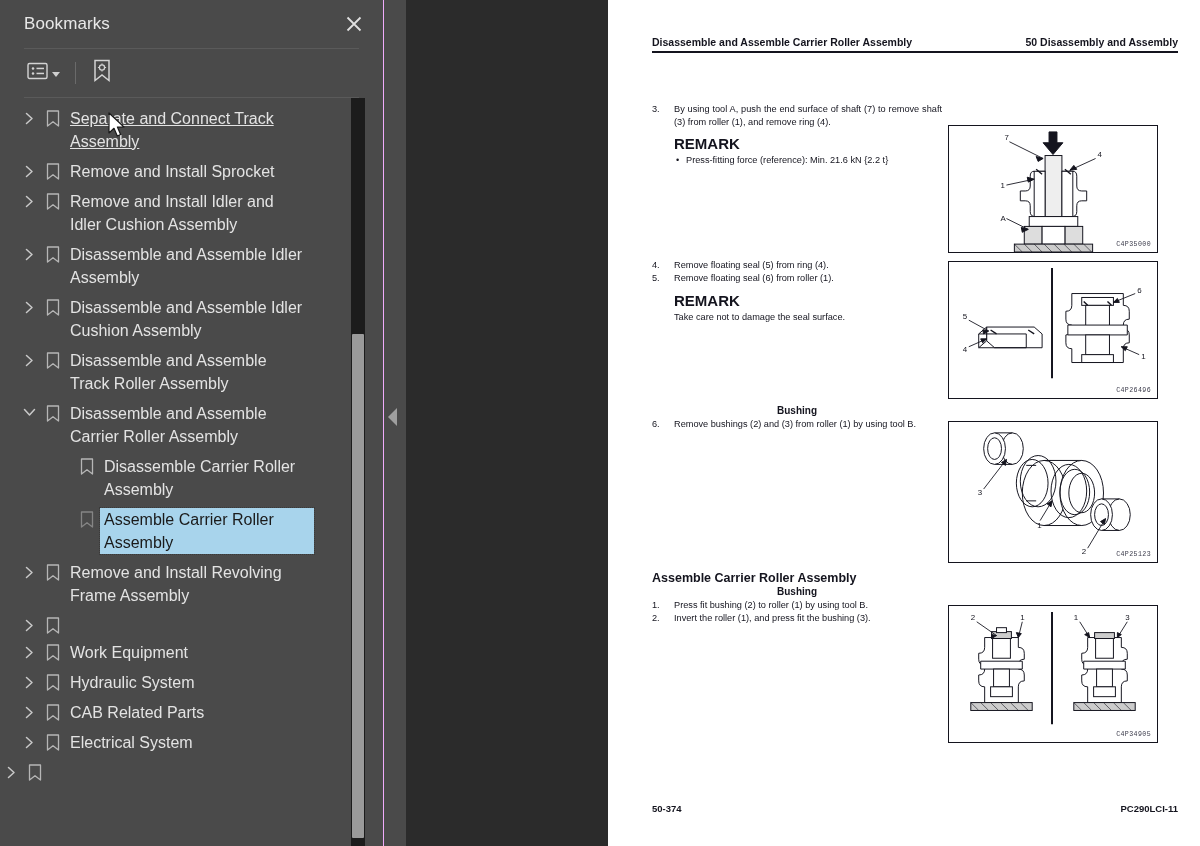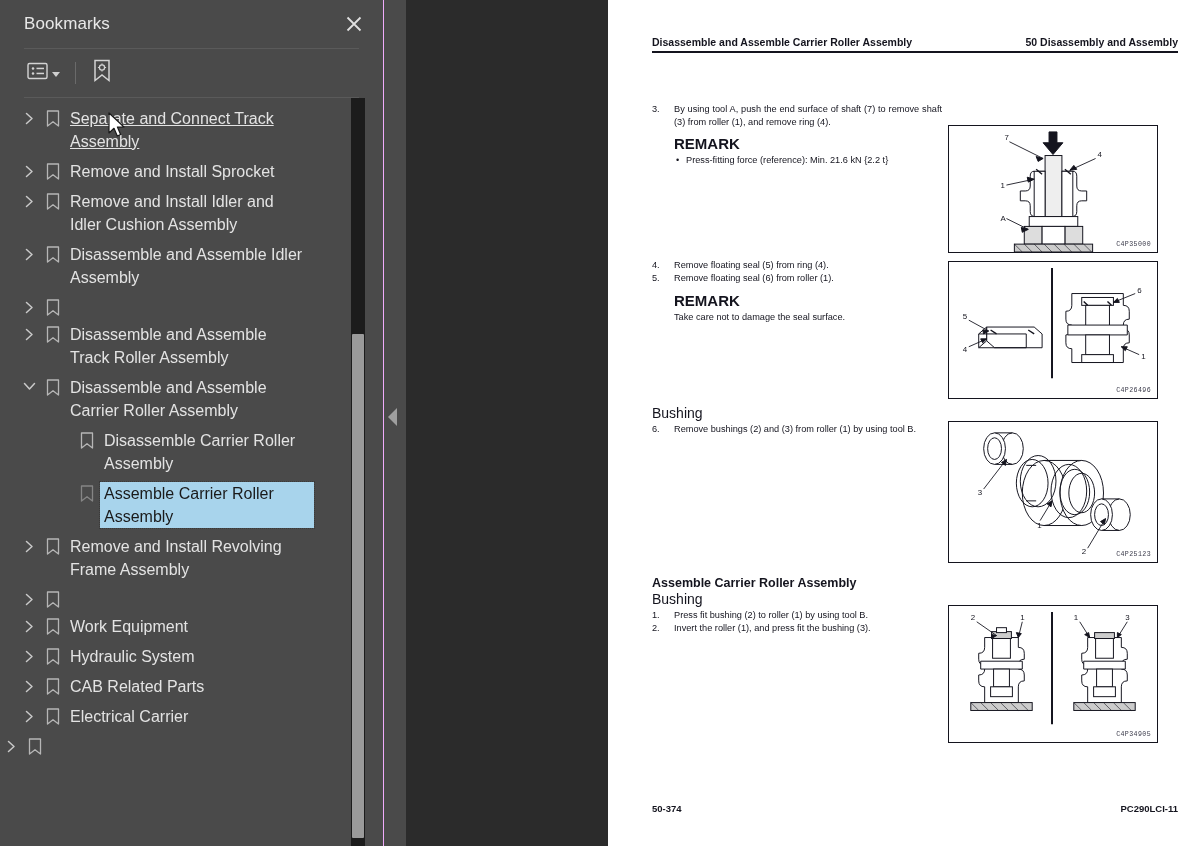--- a/index.html
+++ b/index.html
@@ -150,21 +150,21 @@
   }
   .step-num { width: 22px; flex: none; }
   .step-txt { flex: 1; text-align: justify; }
   .remark-h { font-size: 15px; font-weight: bold; color: #14141e; margin: 7px 0 2px 22px; }
   .remark-t { font-size: 9.2px; color: #14141e; margin-left: 22px; line-height: 12.5px; }
   .remark-b { font-size: 9.2px; color: #14141e; margin-left: 34px; line-height: 12.5px;
               position: relative; }
   .remark-b::before { content: "\2022"; position: absolute; left: -10px; }
 
   .sec-h1 { font-size: 12.5px; font-weight: bold; color: #14141e; margin-bottom: 1px; }
-  .sec-h2 { font-size: 14px; font-weight: normal; color: #14141e; margin-bottom: 2px; }
+  .sec-h2 { font-size: 10px; font-weight: bold; color: #14141e; margin-bottom: 2px; text-align: center; }
 
   .fig {
     position: absolute;
     border: 1.2px solid #14141e;
     background: #fff;
   }
   .fig-code {
     position: absolute; right: 6px; bottom: 4px;
     font-size: 6.6px; font-family: "Liberation Mono", monospace;
     color: #3a3a4a; letter-spacing: .4px;
@@ -288,20 +288,21 @@
             <span class="tw">
               <svg width="11" height="13" viewBox="0 0 11 13">
                 <path d="M2.5 1.5 L8 6.5 L2.5 11.5" stroke="#c9c9c9" stroke-width="1.5" fill="none" stroke-linecap="round" stroke-linejoin="round"></path>
               </svg>
             </span>
             <span class="bmk">
               <svg width="14" height="17" viewBox="0 0 14 17">
                 <path d="M1.5 1 h11 v15 l-5.5 -4.3 l-5.5 4.3 z" stroke="#b6b6b6" stroke-width="1.3" fill="none" stroke-linejoin="round"></path>
               </svg>
             </span>
+            <span class="bm-label">Disassemble and Assemble Idler Cushion Assembly</span>
           </div>
           <div class="bm-row lvl1">
             <span class="tw">
               <svg width="11" height="13" viewBox="0 0 11 13">
                 <path d="M2.5 1.5 L8 6.5 L2.5 11.5" stroke="#c9c9c9" stroke-width="1.5" fill="none" stroke-linecap="round" stroke-linejoin="round"></path>
               </svg>
             </span>
             <span class="bmk">
               <svg width="14" height="17" viewBox="0 0 14 17">
                 <path d="M1.5 1 h11 v15 l-5.5 -4.3 l-5.5 4.3 z" stroke="#b6b6b6" stroke-width="1.3" fill="none" stroke-linejoin="round"></path>
@@ -408,21 +409,21 @@
             <span class="tw">
               <svg width="11" height="13" viewBox="0 0 11 13">
                 <path d="M2.5 1.5 L8 6.5 L2.5 11.5" stroke="#c9c9c9" stroke-width="1.5" fill="none" stroke-linecap="round" stroke-linejoin="round"></path>
               </svg>
             </span>
             <span class="bmk">
               <svg width="14" height="17" viewBox="0 0 14 17">
                 <path d="M1.5 1 h11 v15 l-5.5 -4.3 l-5.5 4.3 z" stroke="#b6b6b6" stroke-width="1.3" fill="none" stroke-linejoin="round"></path>
               </svg>
             </span>
-            <span class="bm-label">Electrical Carrier</span>
+            <span class="bm-label">Electrical System</span>
           </div>
           <div class="bm-row lvl0" style="padding-left: 0px;">
             <span class="tw">
               <svg width="11" height="13" viewBox="0 0 11 13">
                 <path d="M2.5 1.5 L8 6.5 L2.5 11.5" stroke="#c9c9c9" stroke-width="1.5" fill="none" stroke-linecap="round" stroke-linejoin="round"></path>
               </svg>
             </span>
             <span class="bmk">
               <svg width="14" height="17" viewBox="0 0 14 17">
                 <path d="M1.5 1 h11 v15 l-5.5 -4.3 l-5.5 4.3 z" stroke="#b6b6b6" stroke-width="1.3" fill="none" stroke-linejoin="round"></path>

